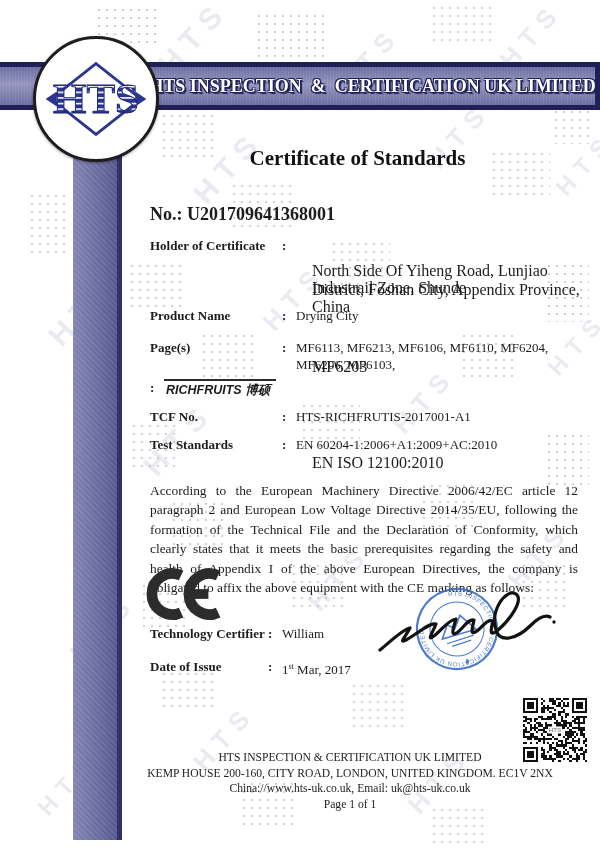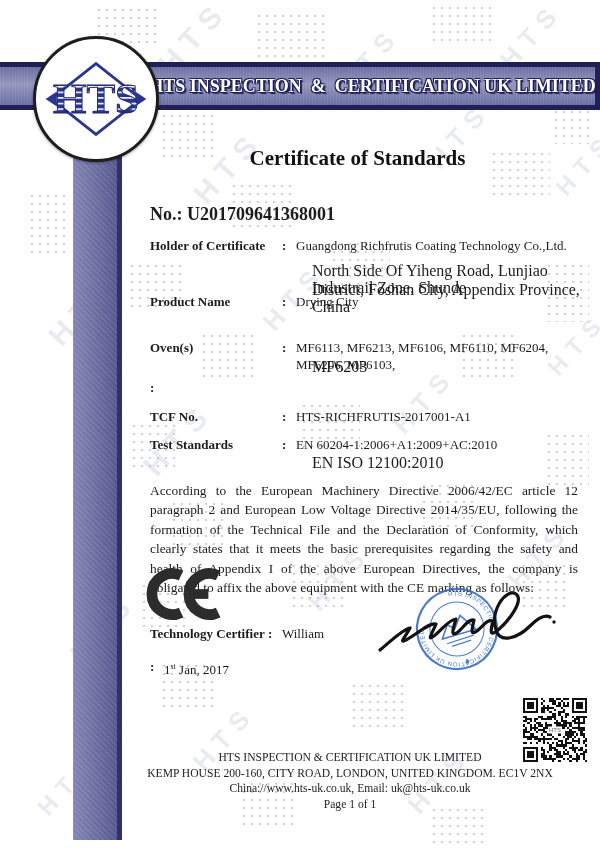--- a/index.html
+++ b/index.html
@@ -141,40 +141,40 @@
   <h1 class="title">Certificate of Standards</h1>
 
   <div class="cert-no">
     <span>No.:</span>
     <span>U201709641368001</span>
   </div>
 
   <div class="row" style="top:237px">
     <span class="flabel">Holder of Certificate</span>
     <span class="colon">:</span>
-    <span class="fvalue">Guangdong Richfrutis Coating Technology Co.,Ltd.</span>
   </div>
   <div class="valrow" style="top:262px">North Side Of Yiheng Road, Lunjiao Industrail Zone, Shunde</div>
   <div class="valrow" style="top:281px">District, Foshan City, Appendix Province, China</div>
 
-  <div class="row" style="top:293px">
+  <div class="row" style="top:307px">
     <span class="flabel">Product Name</span>
     <span class="colon">:</span>
     <span class="fvalue">Drying City</span>
   </div>
 
   <div class="row" style="top:339px">
-    <span class="flabel">Oven(s)</span>
+    <span class="flabel">Page(s)</span>
     <span class="colon">:</span>
     <span class="fvalue">MF6113, MF6213, MF6106, MF6110, MF6204, MF6206, MF6103,</span>
   </div>
   <div class="valrow" style="top:358px">MF6203</div>
 
   <div class="row" style="top:379px">
     <span class="colon">:</span>
+    <span class="fvalue"><span class="tm-logo">RICHFRUITS 博硕</span></span>
   </div>
 
   <div class="row" style="top:408px">
     <span class="flabel">TCF No.</span>
     <span class="colon">:</span>
     <span class="fvalue">HTS-RICHFRUTIS-2017001-A1</span>
   </div>
 
   <div class="row" style="top:436px">
     <span class="flabel">Test Standards</span>
@@ -192,22 +192,23 @@
       <path d="M45,28 H64" fill="none" stroke="#2c2c2c" stroke-width="10"></path>
     </svg>
   </div>
 
   <div class="row narrow" style="top:625px">
     <span class="flabel">Technology Certifier</span>
     <span class="colon">:</span>
     <span class="fvalue">William</span>
   </div>
   <div class="row narrow" style="top:658px">
-    <span class="colon">:</span>
-    <span class="fvalue"><span>1</span><sup>st</sup><span> Jan, 2017</span></span>
+    <span class="flabel">Date of Issue</span>
+    <span class="colon">:</span>
+    <span class="fvalue"><span>1</span><sup>st</sup><span> Mar, 2017</span></span>
   </div>
 
   <div class="stamp">
     <svg width="118" height="118" viewBox="-59 -59 118 118">
       <g transform="rotate(-18)">
         <circle r="40" fill="none" stroke="#3a6cc8" stroke-width="2.2"></circle>
         <circle r="27" fill="none" stroke="#3a6cc8" stroke-width="1"></circle>
         <path id="ringPath" d="M0,-33.5 a33.5,33.5 0 1 1 -0.01,0" fill="none"></path>
         <text font-size="6.1" fill="#3a6cc8" font-family="Liberation Sans,sans-serif" letter-spacing="0.6">
           <textPath href="#ringPath" startOffset="2">HTS INSPECTION &amp; CERTIFICATION UK LIMITED</textPath>

